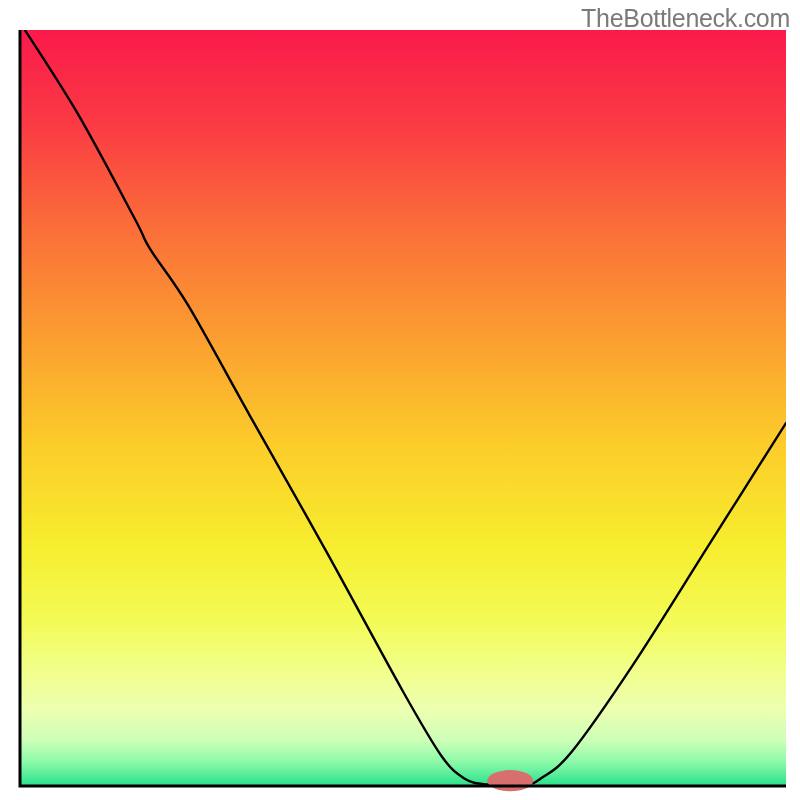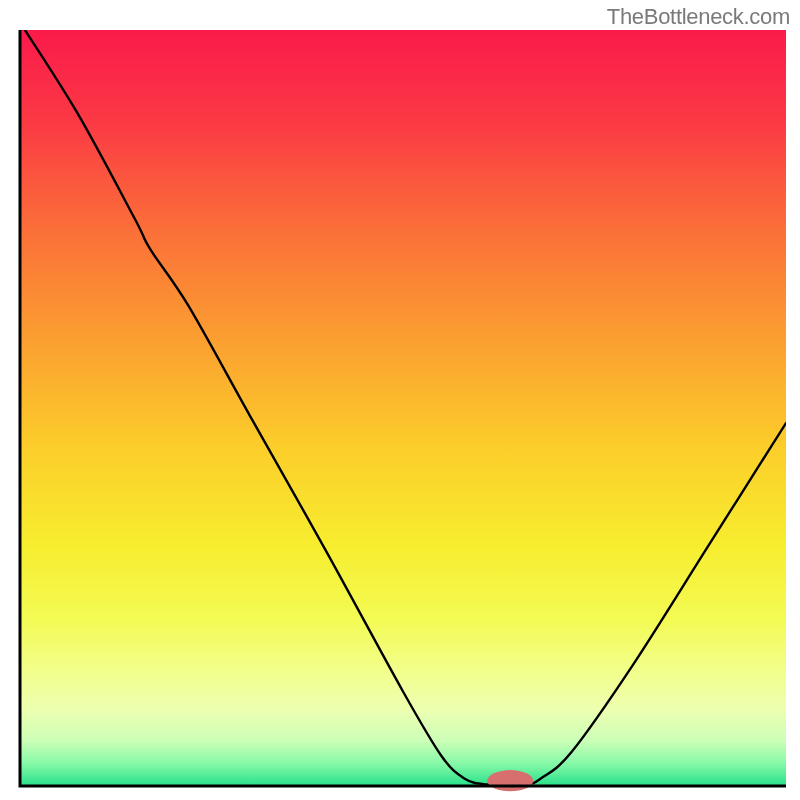--- a/index.html
+++ b/index.html
@@ -14,21 +14,21 @@
     position: relative;
     width: 800px;
     height: 800px;
     box-sizing: border-box;
   }
   .watermark {
     position: absolute;
     top: 4px;
     right: 10px;
     font-family: Arial, Helvetica, sans-serif;
-    font-size: 22px;
+    font-size: 25px;
     color: #7a7a7a;
     letter-spacing: -0.3px;
     z-index: 20;
   }
   svg {
     display: block;
   }
 </style>
 </head>
 <body>

